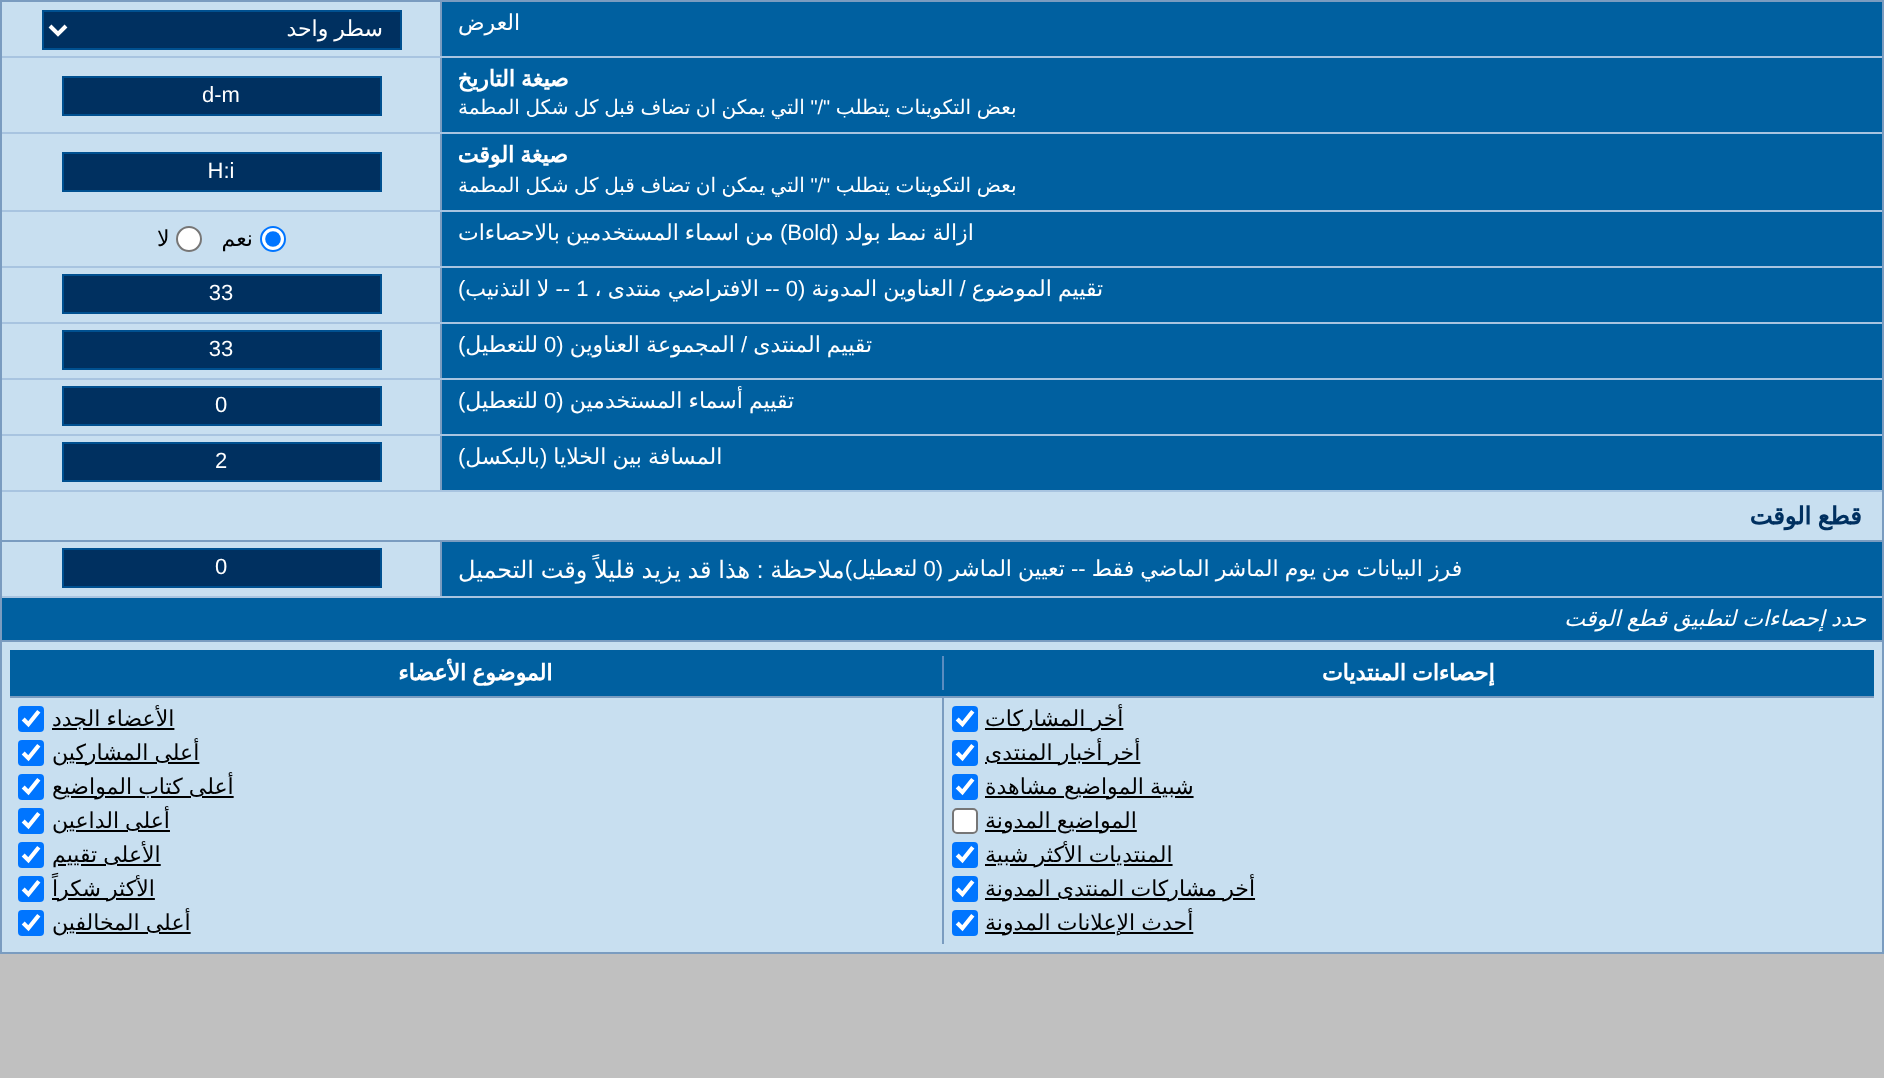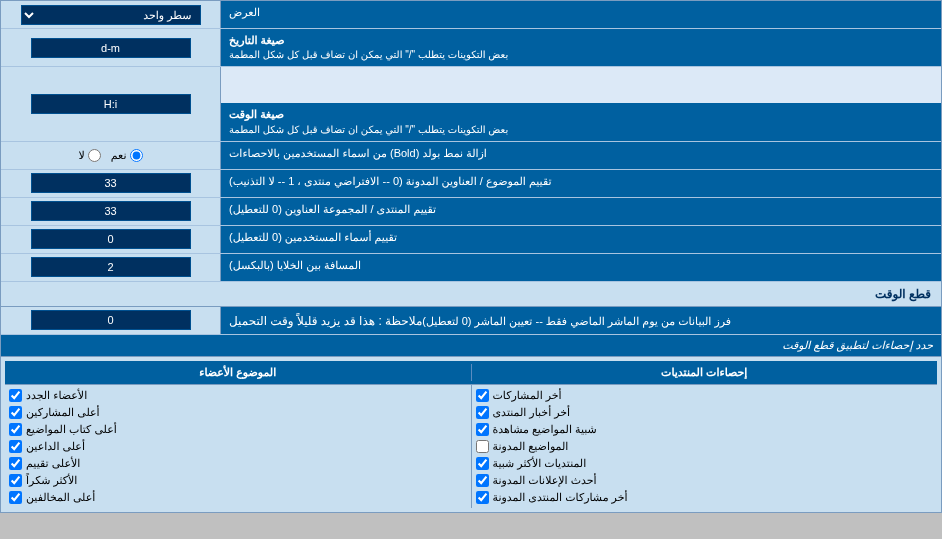--- a/index.html
+++ b/index.html
@@ -117,20 +117,21 @@
     }
     .stats-list:last-child { border-left: none; }
     .stats-item {
       display: flex;
       align-items: center;
       justify-content: flex-end;
       gap: 4px;
       padding: 2px 0;
       font-size: 11px;
       color: #000;
+      text-decoration: underline;
     }
     .stats-item input[type="checkbox"] {
       margin: 0;
     }
     .limit-row {
       background: #0060a0;
       color: #fff;
       padding: 4px 8px;
       font-size: 11px;
       text-align: right;
@@ -160,21 +161,21 @@
     <div class="label-cell" style="flex-direction:column;align-items:flex-end;justify-content:center;">
       <span style="font-weight:bold;">صيغة التاريخ</span>
       <span style="font-size:10px;">بعض التكوينات يتطلب "/" التي يمكن ان تضاف قبل كل شكل المطمة</span>
     </div>
     <div class="input-cell">
       <input class="input-box" type="text" value="d-m" style="">
     </div>
   </div>
 
   <div class="section-row">
-    <div class="label-cell" style="flex-direction:column;align-items:flex-end;margin-top:36px;">
+    <div class="label-cell" style="flex-direction:column;align-items:flex-end;">
       <span style="font-weight:bold;">صيغة الوقت</span>
       <span style="font-size:10px;">بعض التكوينات يتطلب "/" التي يمكن ان تضاف قبل كل شكل المطمة</span>
     </div>
     <div class="input-cell">
       <input class="input-box" type="text" value="H:i" style="">
     </div>
   </div>
 
   <div class="section-row">
     <div class="label-cell">
@@ -272,27 +273,27 @@
         </div>
         <div class="stats-item">
           <span>المواضيع المدونة</span>
           <input type="checkbox" style="">
         </div>
         <div class="stats-item">
           <span>المنتديات الأكثر شبية</span>
           <input type="checkbox" checked="" style="">
         </div>
         <div class="stats-item">
+          <span>أخر مشاركات المنتدى المدونة</span>
+          <input type="checkbox" checked="" style="">
+        </div>
+        <div class="stats-item">
           <span>أحدث الإعلانات المدونة</span>
           <input type="checkbox" checked="" style="">
         </div>
-        <div class="stats-item">
-          <span>أخر مشاركات المنتدى المدونة</span>
-          <input type="checkbox" checked="" style="">
-        </div>
       </div>
 
       <div class="stats-list">
         <div class="stats-item">
           <span>الأعضاء الجدد</span>
           <input type="checkbox" checked="" style="">
         </div>
         <div class="stats-item">
           <span>أعلى المشاركين</span>
           <input type="checkbox" checked="" style="">

